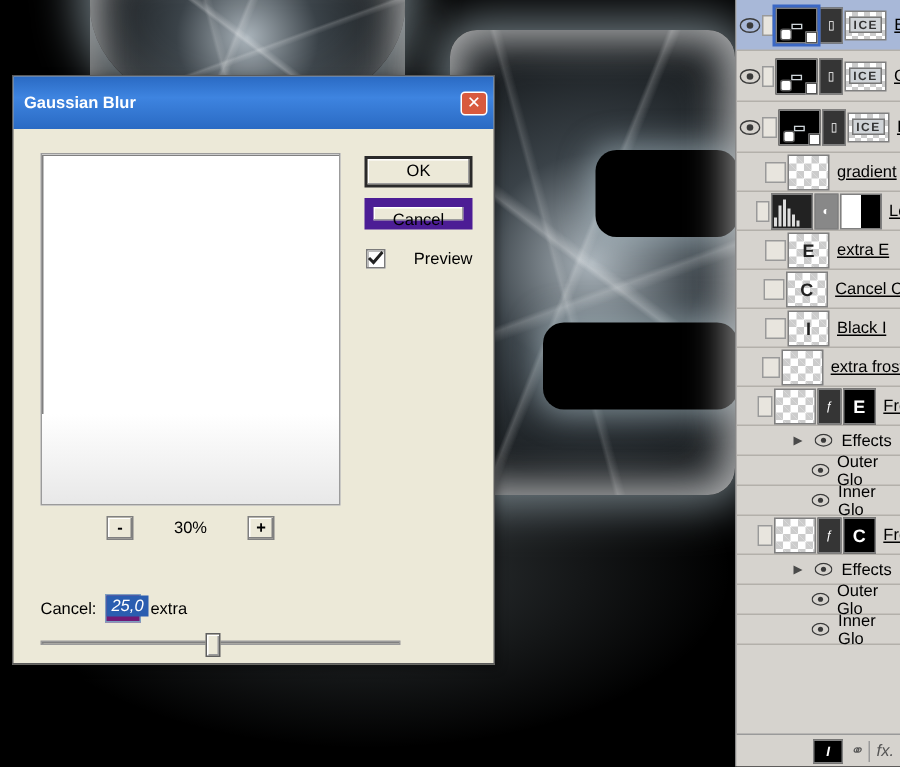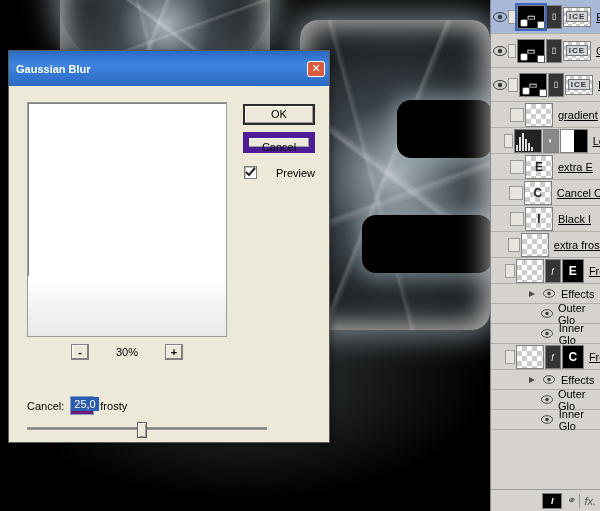--- a/index.html
+++ b/index.html
@@ -47,21 +47,21 @@
     .pbtn{ position:absolute; width:72px; height:21px; border:6px solid #4c1d95;
       background:#ece9d8; box-shadow:inset -1px -1px #9c9c9c, inset 1px 1px #fff; text-align:center;
       line-height:19px;}
     .pbtn.ok{ right:14px; top:18px; border:2px solid #2a2a2a; line-height:17px;}
     .pbtn.cancel{ right:14px; top:46px;}
     .pvrow{ position:absolute; right:14px; top:80px; display:flex; align-items:center; gap:19px;}
     .chk{ width:13px; height:13px; border:1px solid #7b7b7b; background:#fff;
       box-shadow:inset 1px 1px #bbb; display:flex; align-items:center; justify-content:center;}
     .chk svg{width:11px;height:11px;}
     .radiusrow{ position:absolute; left:18px; top:310px; display:flex; align-items:center; gap:6px;}
-    .numin{ width:24px; height:19px; border:1px solid #7d9ec0; background:#701a75; }
+    .numin{ width:24px; height:19px; border:1px solid #7d9ec0; background:#701a75;font-style:italic; }
     .numin .sel{ display:inline-block; background:#2a5db0; color:#fff; padding:1px 3px;}
     .slider{ position:absolute; left:18px; top:334px; width:240px; height:18px;}
     .slider .track{position:absolute; left:0; right:0; top:7px; height:3px;
       border:1px solid #9a9a9a; background:#ece9d8; box-shadow:inset 1px 1px #808080;}
     .slider .thumb{position:absolute; top:2px; left:110px; width:10px; height:16px;
       background:#ece9d8; border:1px solid #606060;
       box-shadow:inset 1px 1px #fff, inset -1px -1px #9a9a9a;}
 
     
     .panel{ position:absolute; right:0; top:0; width:110px; height:511px;
@@ -148,21 +148,21 @@
             <path d="M1 5 L4 8 L10 1" stroke="#222" stroke-width="2" fill="none"></path>
           </svg>
       </div>
       <span>Preview</span>
     </div>
     <div class="radiusrow">
       <span>Cancel:</span>
       <div class="numin">
         <span class="sel">25,0</span>
       </div>
-      <span>frosty</span>
+      <span>extra</span>
     </div>
     <div class="slider">
       <div class="track"></div>
       <div class="thumb"></div>
     </div>
   </div>
 </div>
 
 <div class="panel">
 

